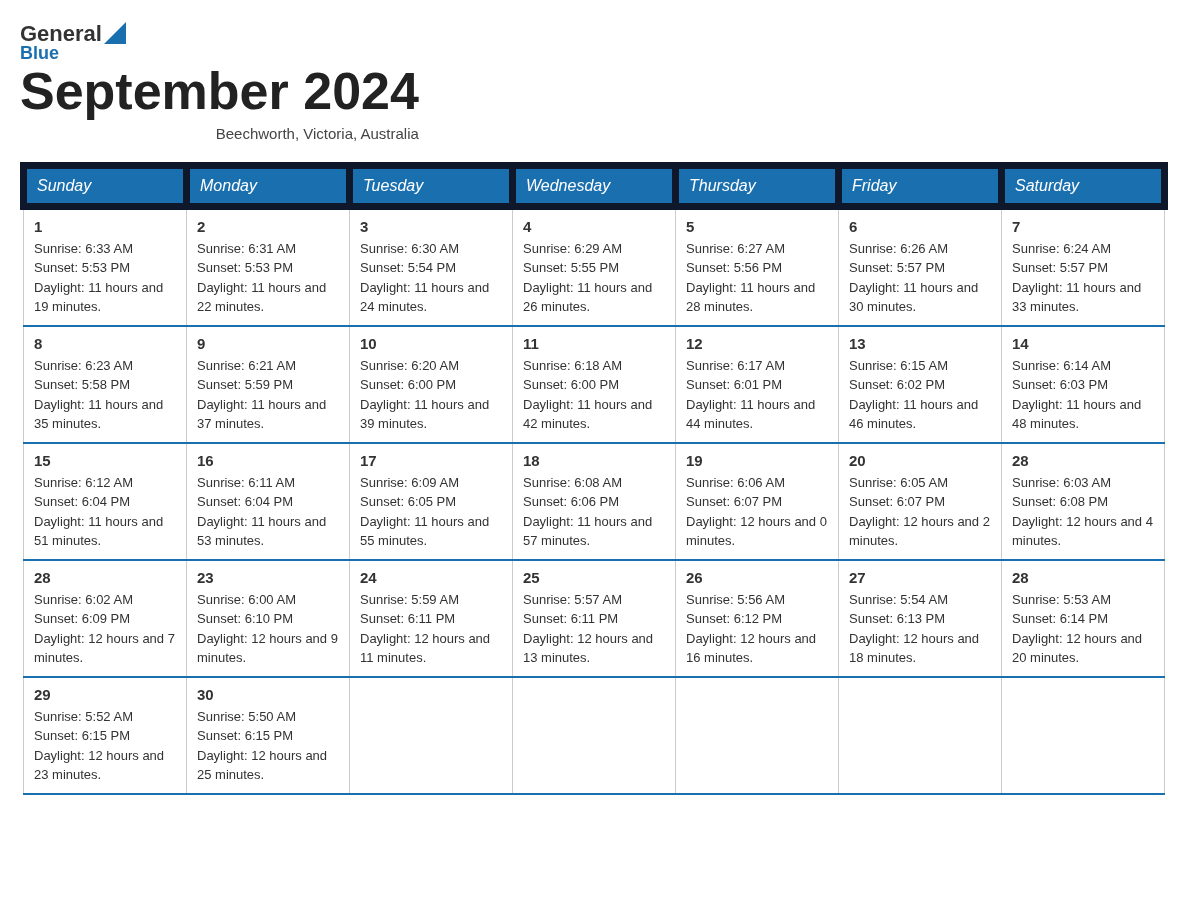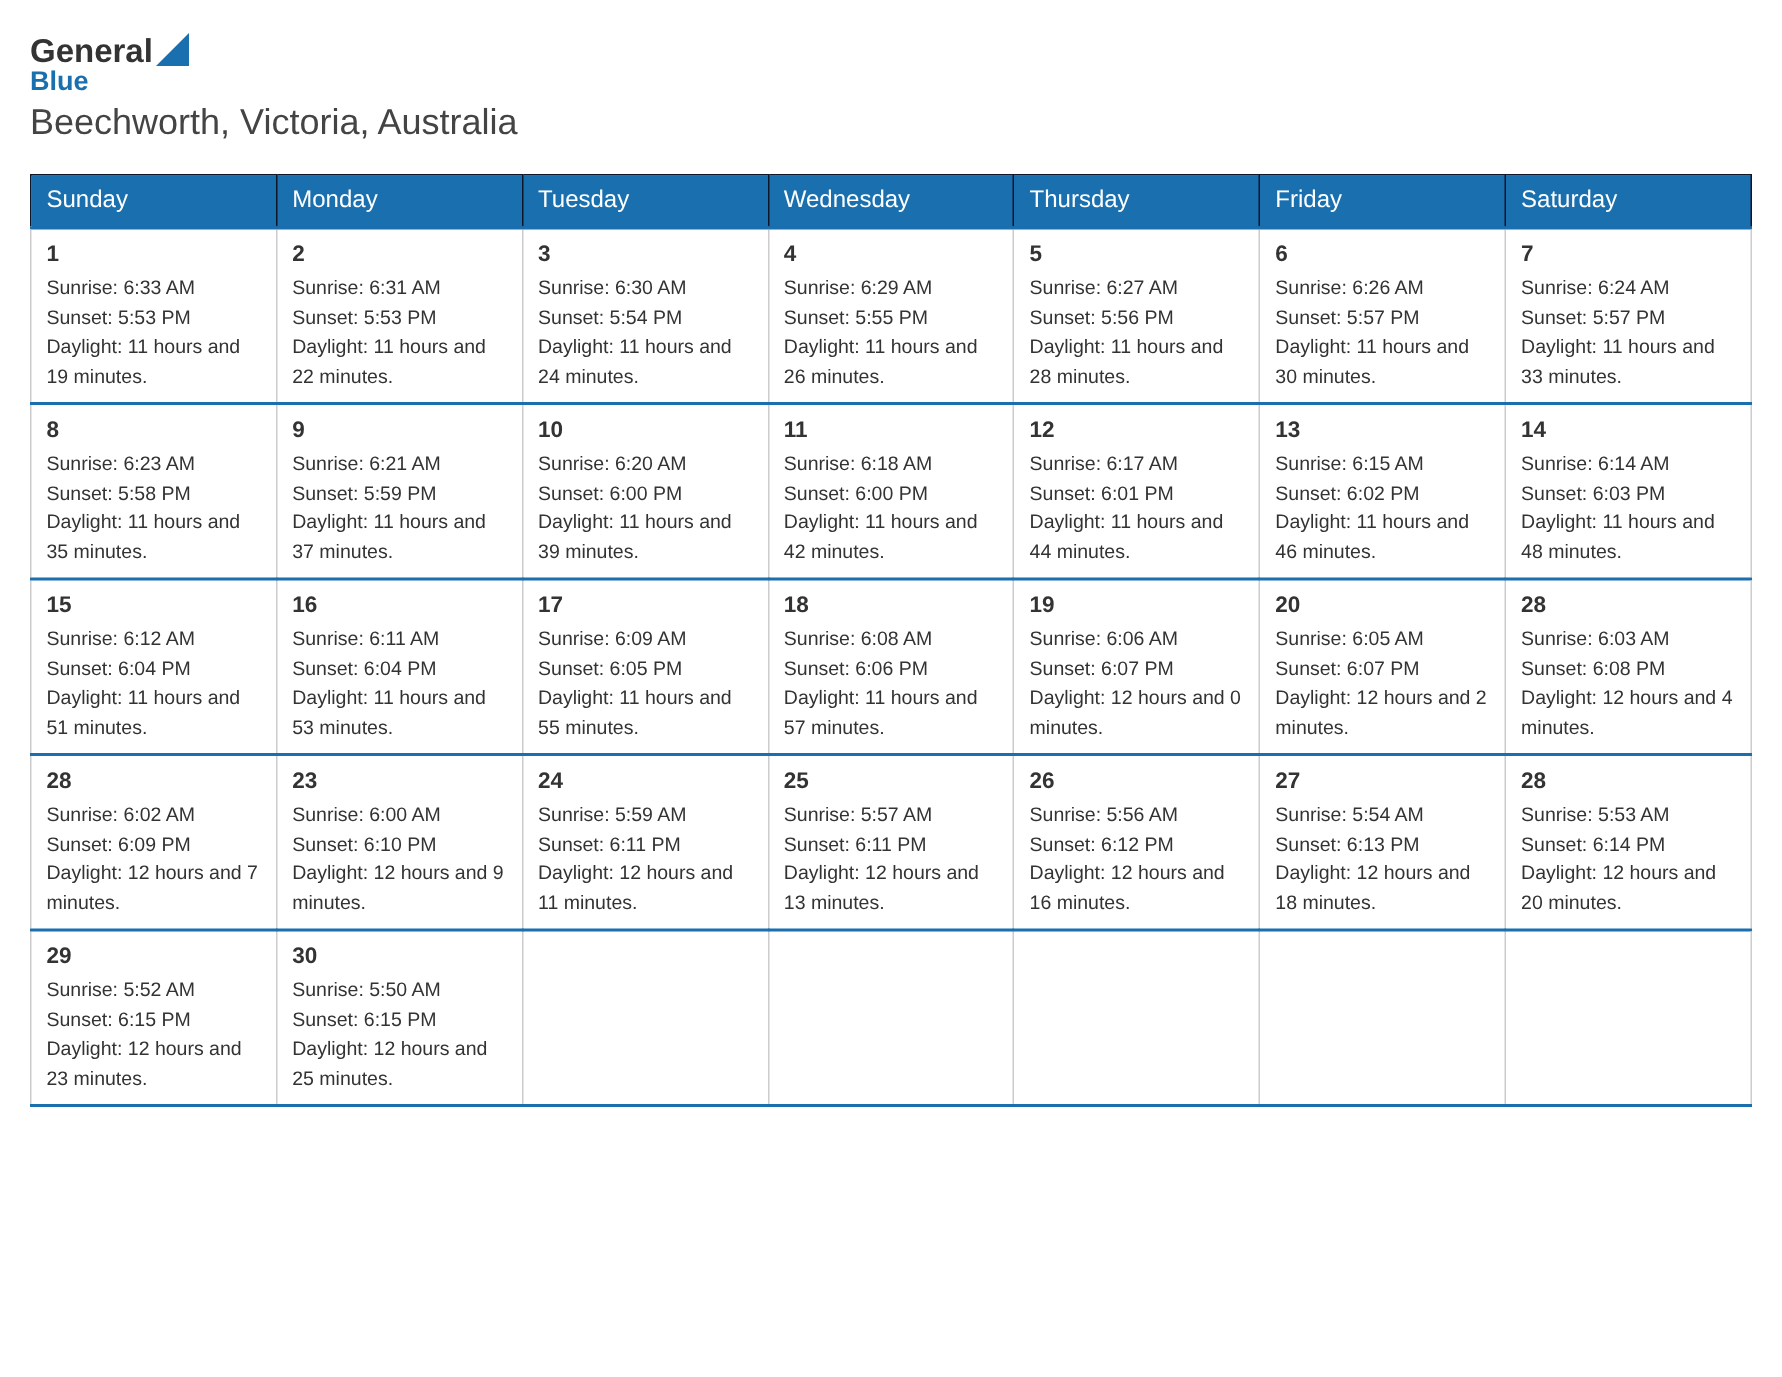--- a/index.html
+++ b/index.html
@@ -35,37 +35,38 @@
     .title-area {
       text-align: right;
     }
     .month-title {
       font-size: 52px;
       font-weight: bold;
       color: #222;
       line-height: 1.1;
     }
     .location-title {
-      font-size: 24px;
+      font-size: 15px;
       color: #444;
       margin-top: 4px;
     }
     .calendar-table {
       width: 100%;
       border-collapse: collapse;
       border: 1px solid #999;
     }
     .calendar-table th {
       background-color: #1a6faf;
       color: #fff;
       font-size: 16px;
       font-weight: normal;
       padding: 8px 10px;
       text-align: left;
-      border: 1px solid #0f172a;
+      border: 7px solid #0f172a;
+      font-style: italic;
     }
     .calendar-table td {
       vertical-align: top;
       padding: 8px 10px;
       border: 1px solid #ccc;
       font-size: 13px;
       color: #333;
       min-height: 90px;
       width: calc(100% / 7);
     }
@@ -97,20 +98,21 @@
         <div style="display:inline-block;margin-left:2px;margin-top:2px;">
           <svg width="22" height="22" viewBox="0 0 22 22">
             <polygon points="0,22 22,22 22,0" fill="#1a6faf"></polygon>
           </svg>
         </div>
       </div>
       <span class="logo-text-blue" style="margin-top:-4px;">Blue</span>
     </div>
   </div>
   <div class="title-area">
+    <div class="month-title">September 2024</div>
     <div class="location-title">Beechworth, Victoria, Australia</div>
   </div>
 </div>
 
 <table class="calendar-table">
   <thead>
     <tr>
       <th>Sunday</th>
       <th>Monday</th>
       <th>Tuesday</th>

